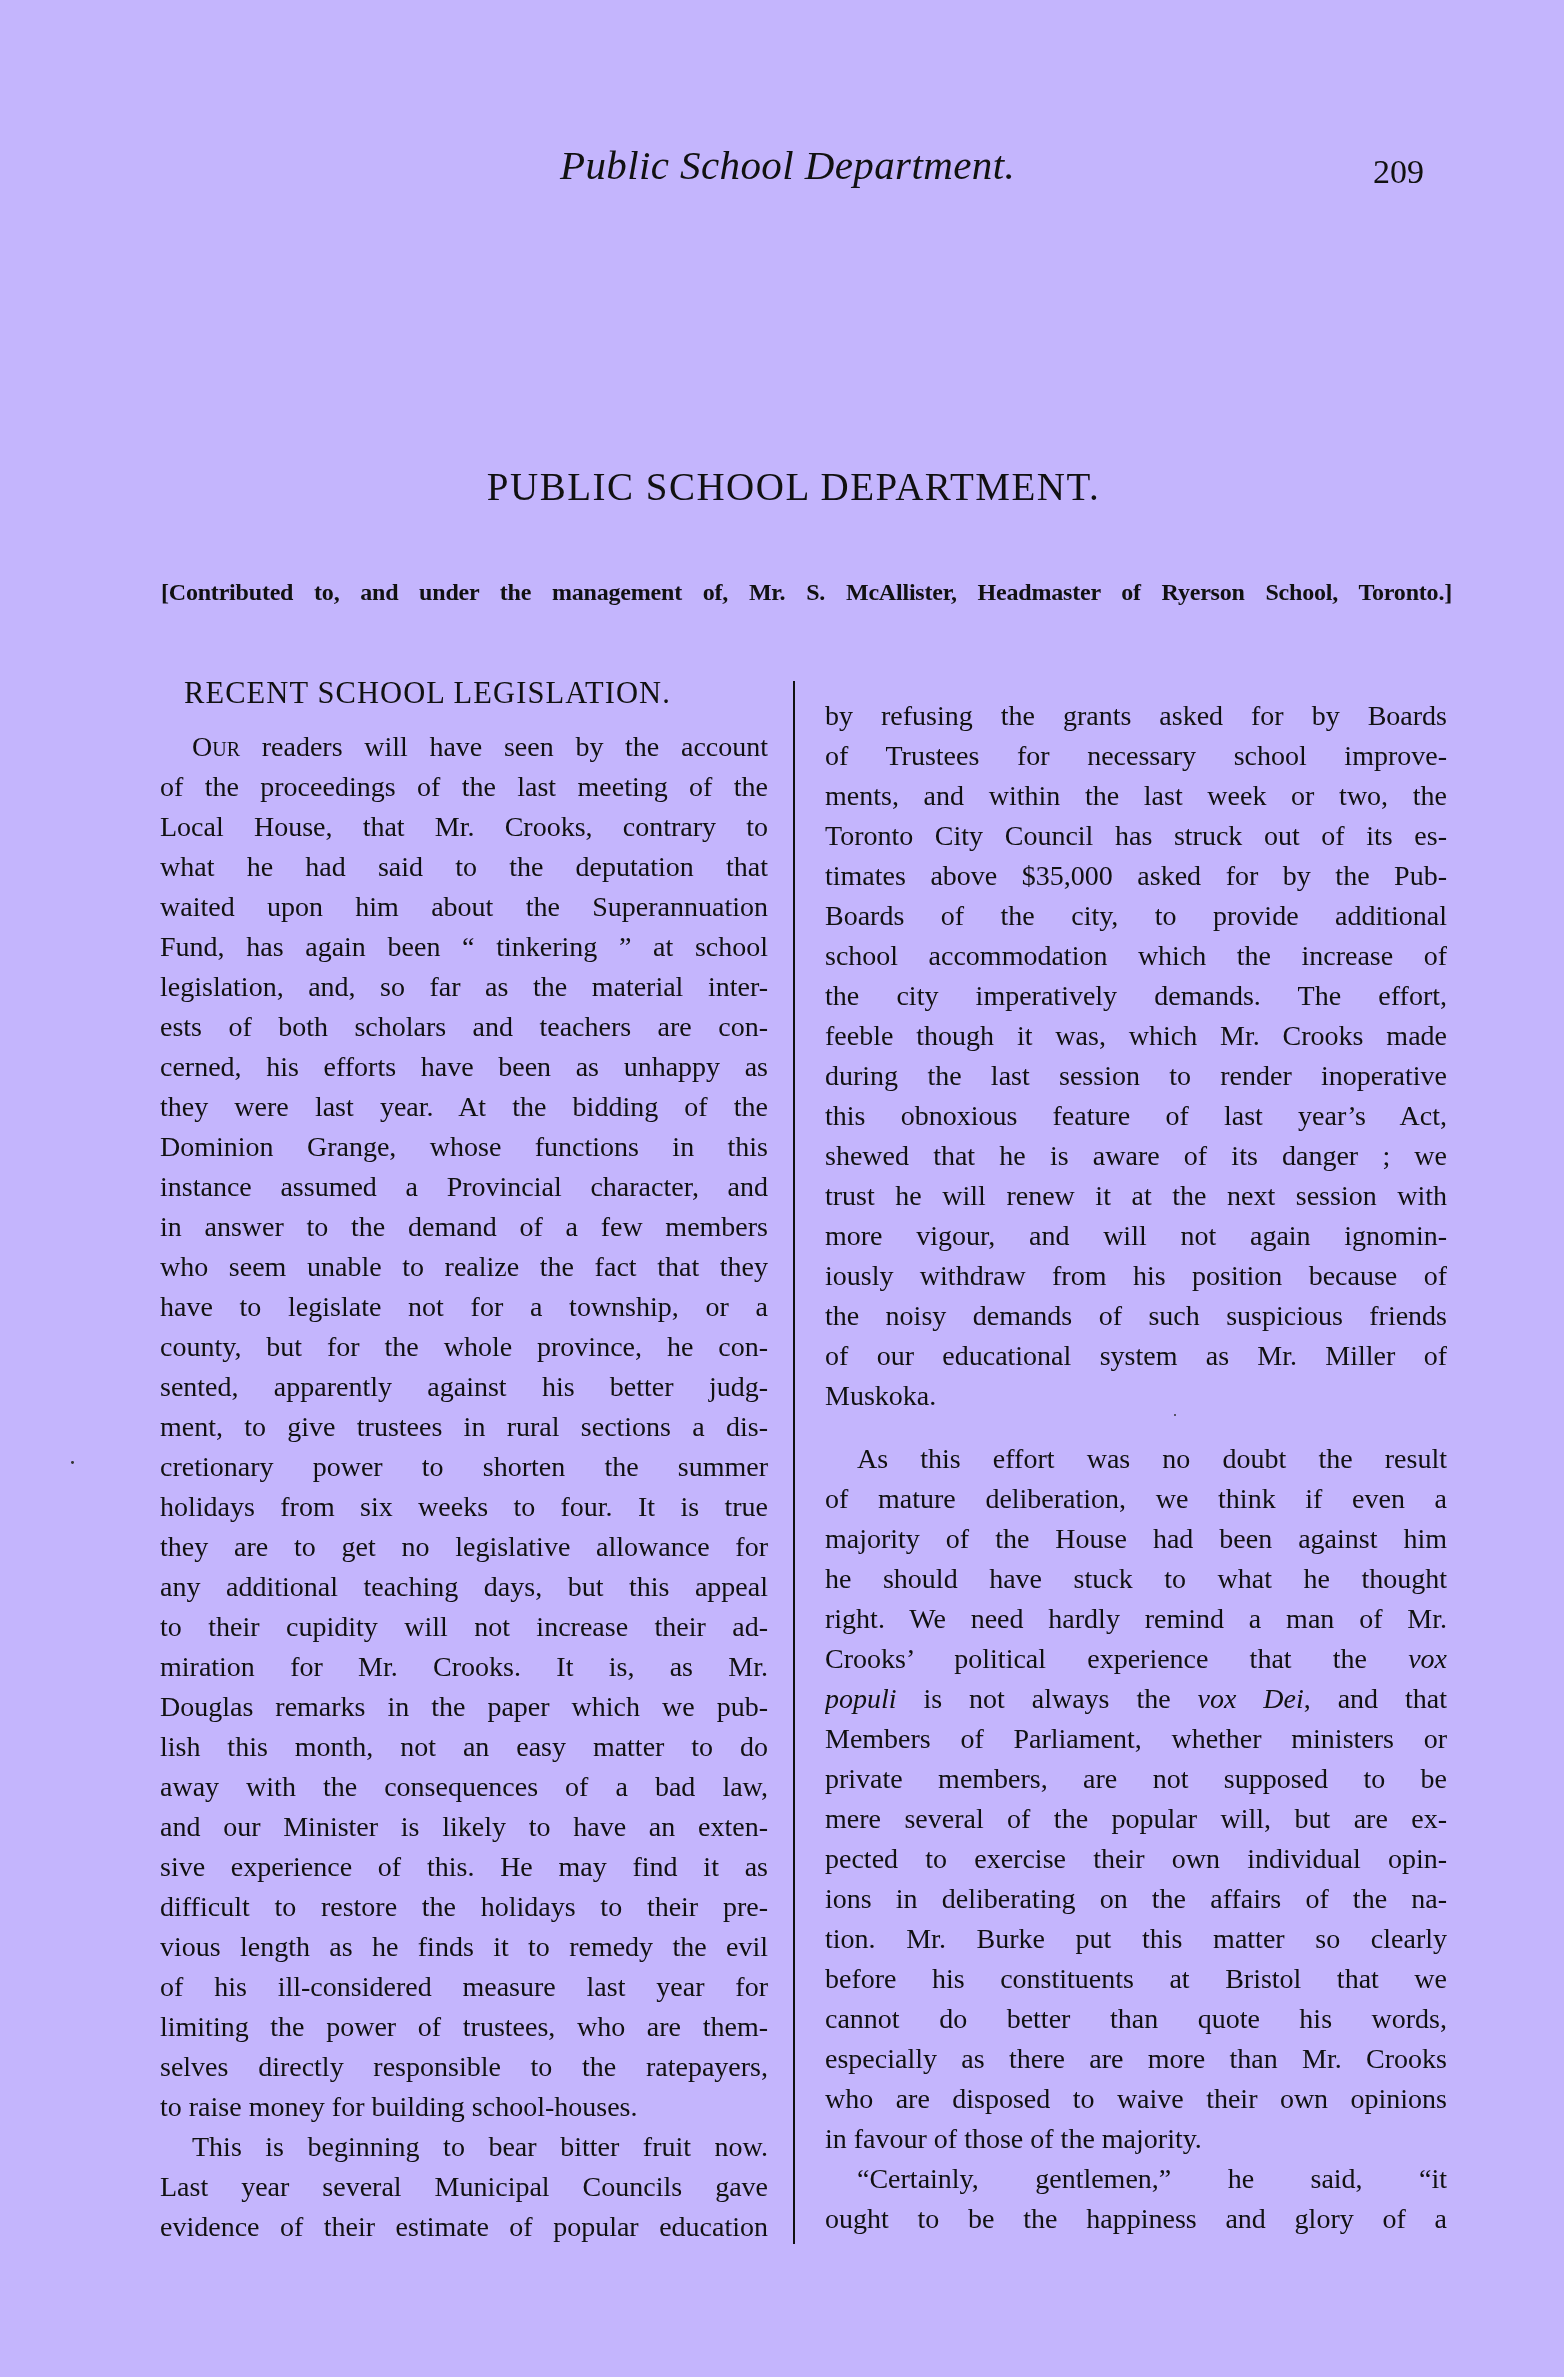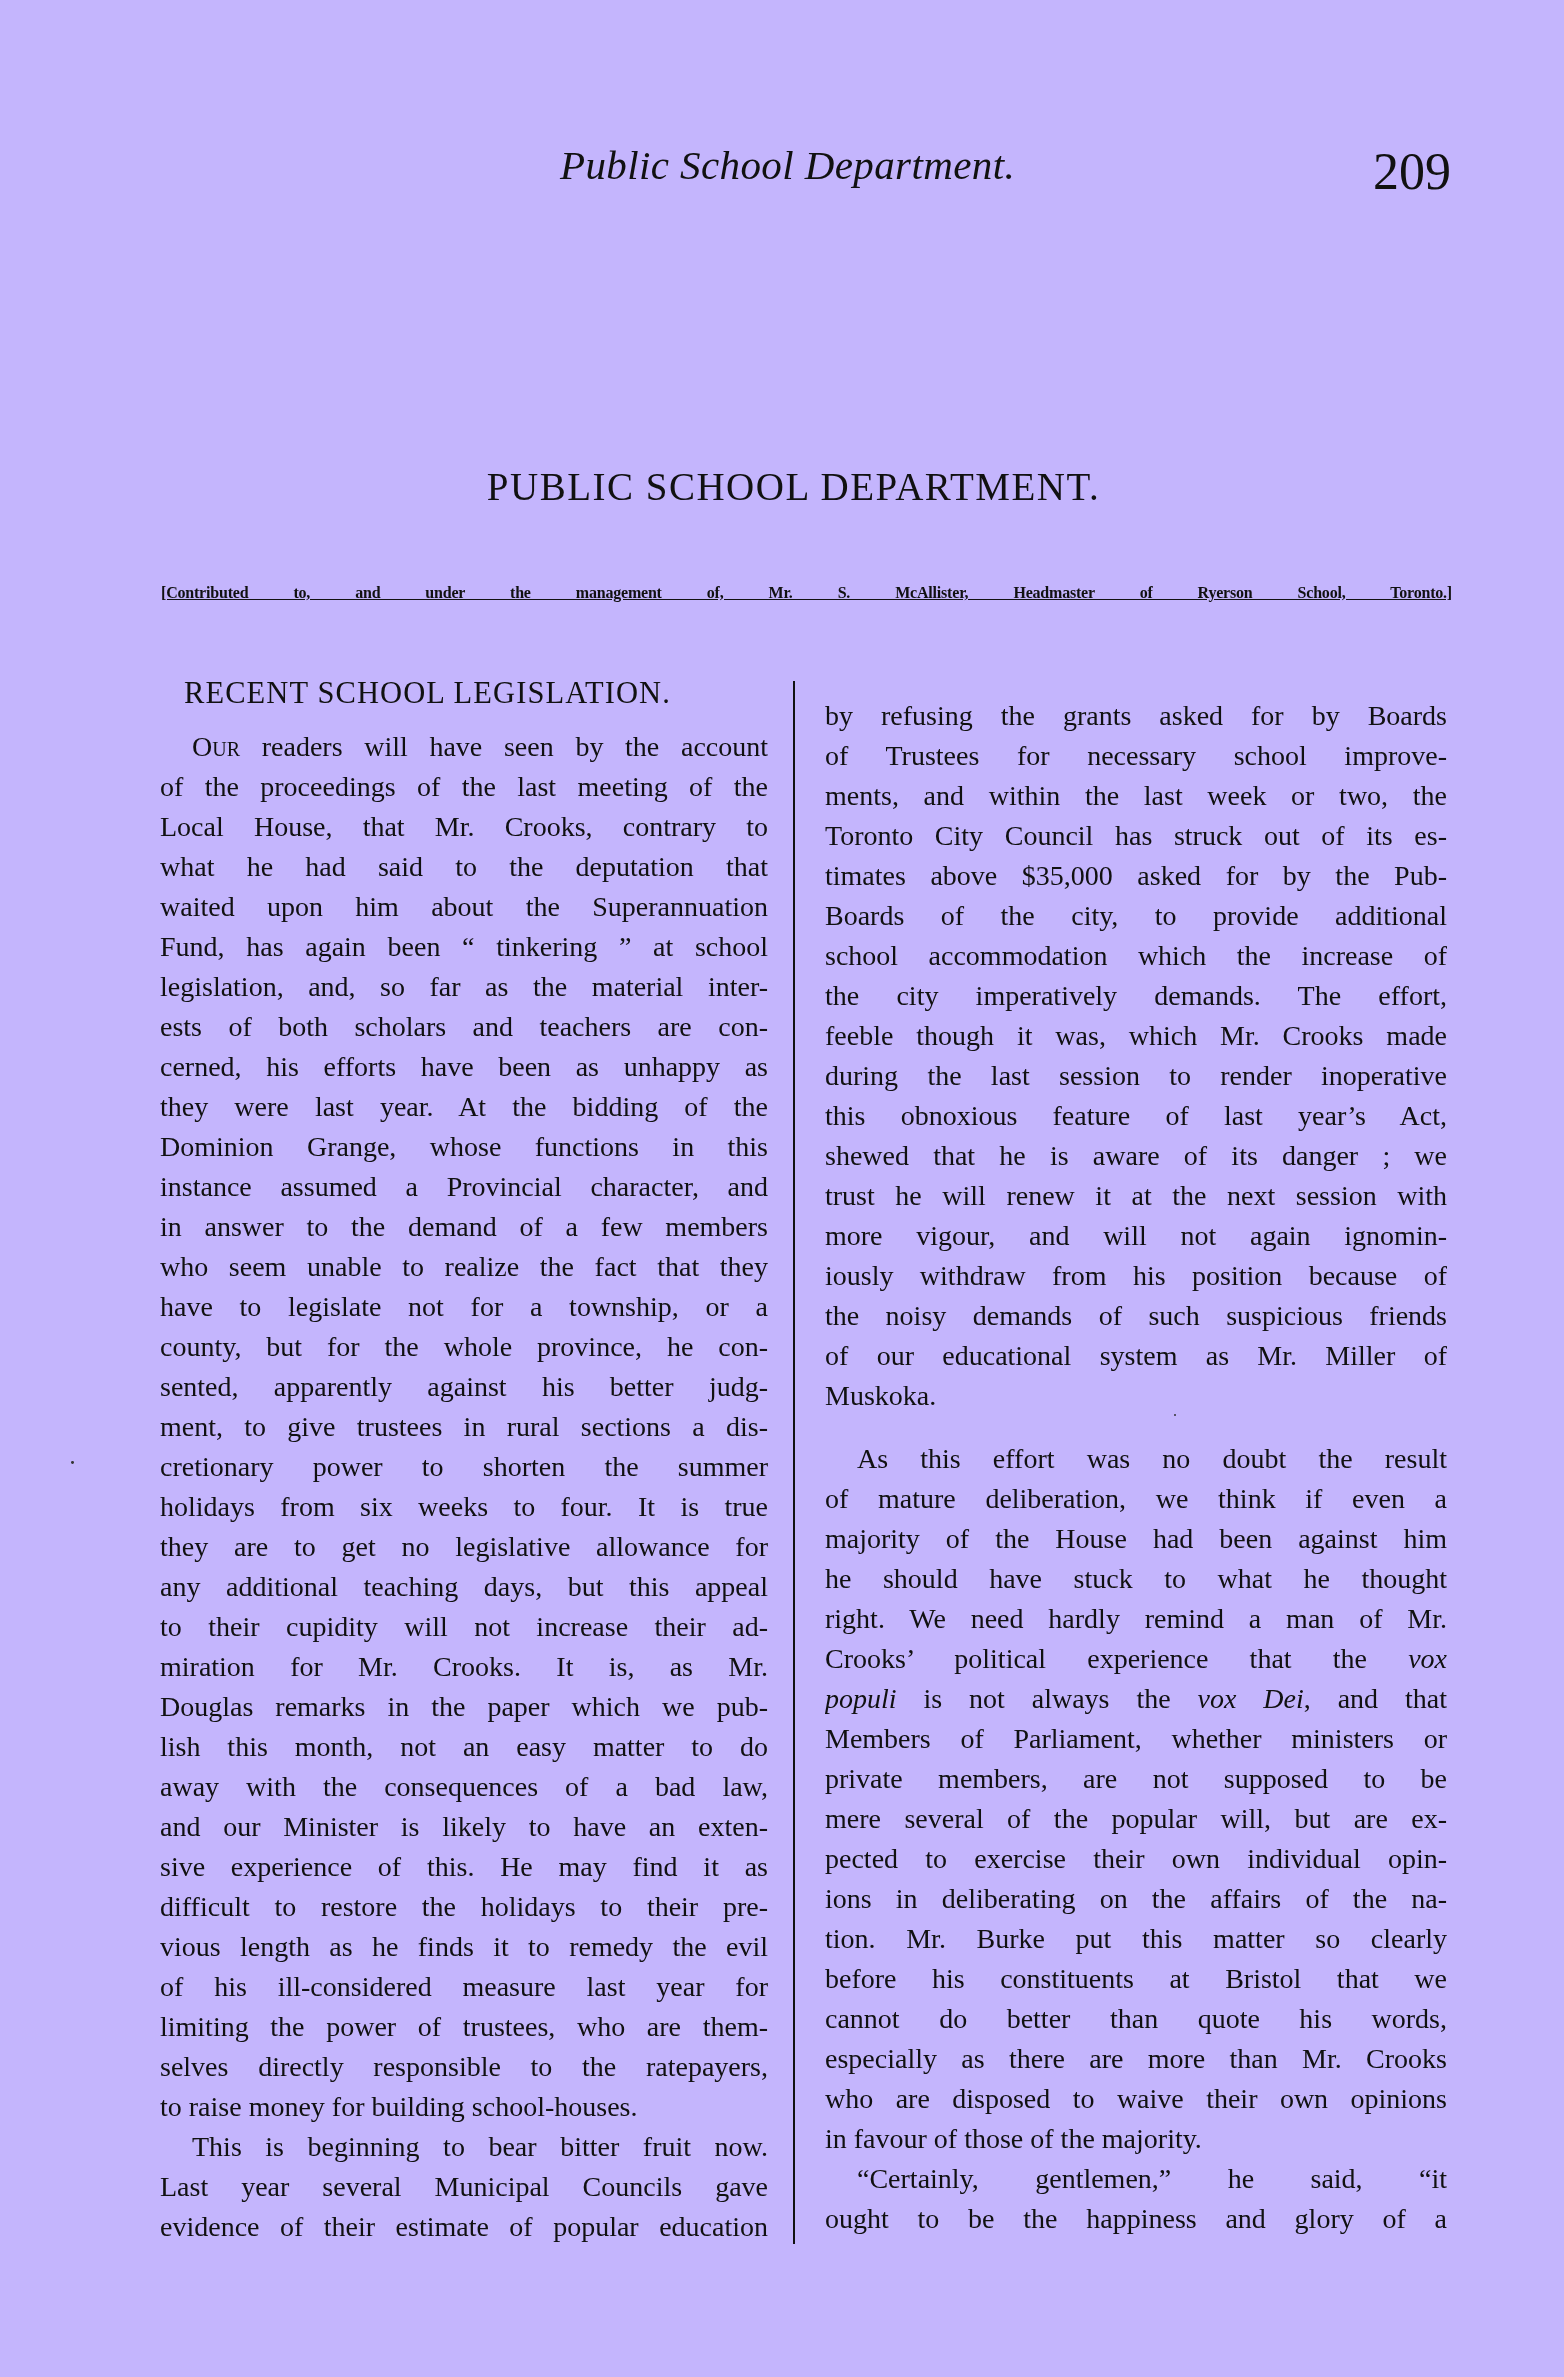--- a/index.html
+++ b/index.html
@@ -31,21 +31,21 @@
       font-size: 41px;
       line-height: 44px;
       letter-spacing: 0.4px;
       white-space: nowrap;
     }
     .page-number {
       position: absolute;
       left: 1373px;
       top: 150px;
       font-family: "Liberation Serif", "DejaVu Serif", serif;
-      font-size: 52px;
+      font-size: 34px;
       line-height: 44px;
       white-space: nowrap;
     }
     .section-title {
       position: absolute;
       left: 0;
       width: 1565px;
       top: 465px;
       text-align: center;
       font-family: "Liberation Serif", "DejaVu Serif", serif;
@@ -55,28 +55,27 @@
       white-space: nowrap;
       padding-left: 22px;
       box-sizing: border-box;
     }
     .section-subtitle {
       position: absolute;
       left: 161px;
       width: 1291px;
       top: 578px;
       font-family: "Liberation Serif", "DejaVu Serif", serif;
-      font-size: 16px;
+      font-size: 24px;
       line-height: 29px;
       font-weight: bold;
       white-space: nowrap;
       text-align: justify;
       text-align-last: justify;
       letter-spacing: -0.2px;
-      text-decoration: underline;
     }
     .column {
       position: absolute;
       top: 0;
     }
     .col-left {
       left: 160px;
       width: 608px;
     }
     .col-right {

